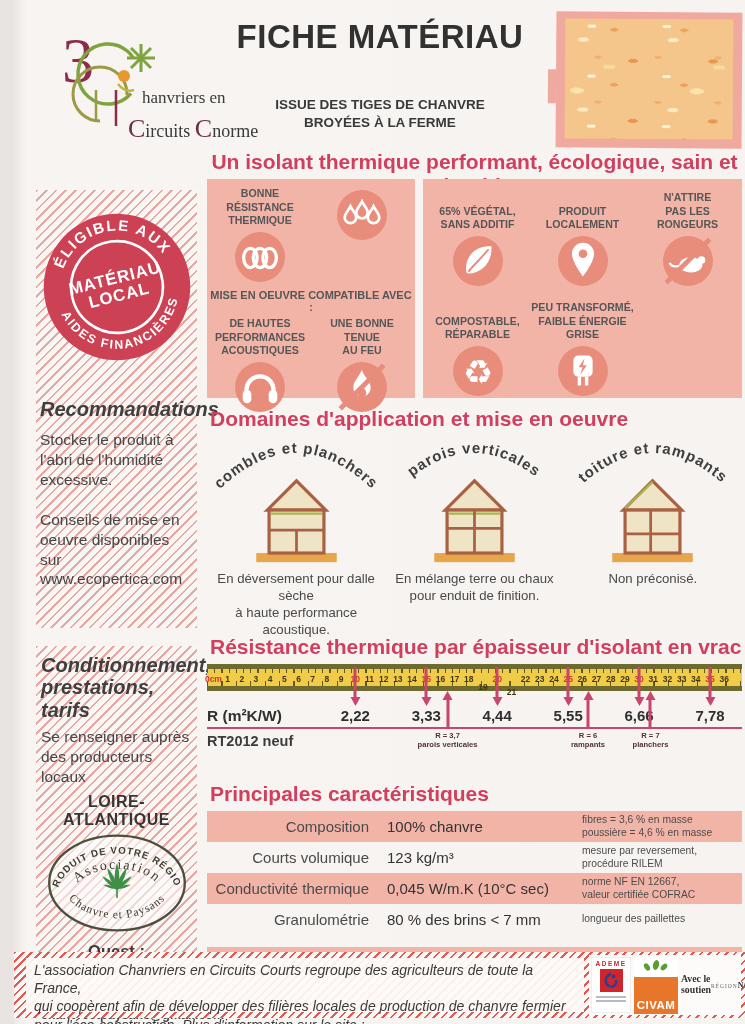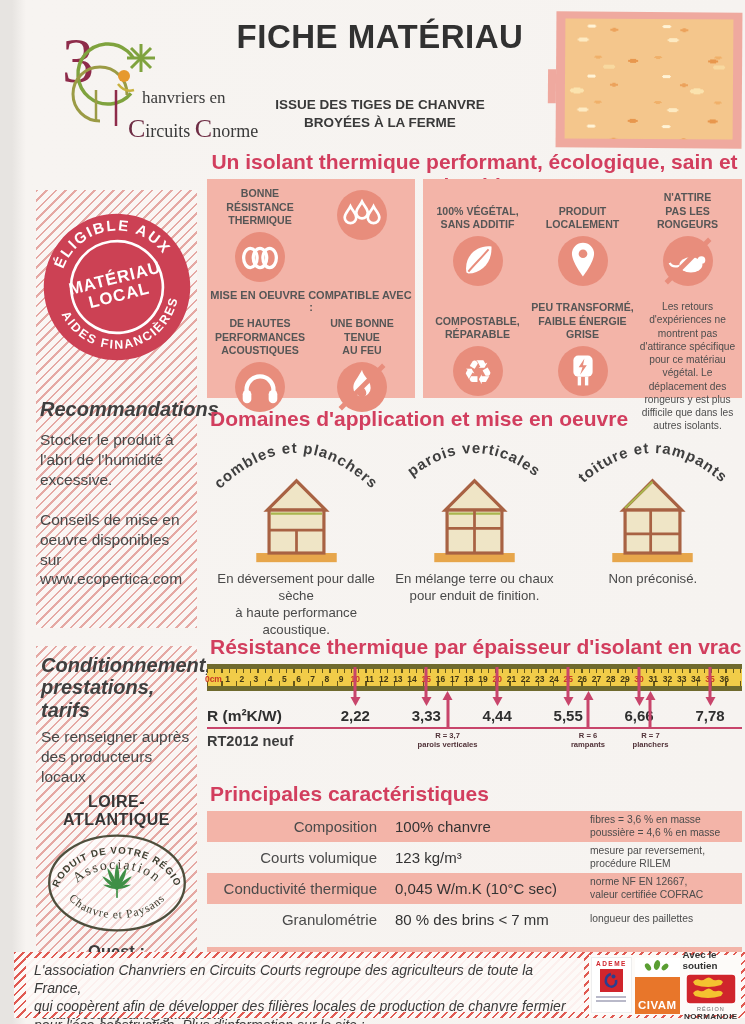--- a/index.html
+++ b/index.html
@@ -90,42 +90,42 @@
   .r-line { position:absolute; left:0; right:0; top:36px; height:1.6px; background:#c8456b; }
   .arr-up { position:absolute; width:3px; background:#c8456b; transform:translateX(-50%); top:9px; height:27px; }
   .arr-up::after { content:""; position:absolute; left:50%; bottom:100%; transform:translateX(-50%);
                    border:5.5px solid transparent; border-bottom:9px solid #c8456b; }
   .thr { position:absolute; top:40px; transform:translateX(-50%); font-size:7.6px; font-weight:700;
          color:#513238; text-align:center; white-space:pre-line; line-height:1.25; }
   .axis-label { position:absolute; left:0; top:16px; font-size:15.5px; font-weight:700; color:#2f2f2f; }
   .rt-label { position:absolute; left:0; top:42px; font-size:14.5px; font-weight:700; color:#3c3c3c; }
   
   .ctable { position:absolute; left:207px; top:811px; width:535px; }
-  .c-row { display:flex; align-items:center; min-height:31px; padding:2px 8px; }
+  .c-row { display:flex; align-items:center; min-height:31px; padding:2px 0; }
   .c-row.hl { background:#f3b4a8; }
   .c-label { width:180px; text-align:right; padding-right:18px; font-size:15px; color:#4a4a4a; }
   .c-value { width:195px; font-size:15px; color:#333; }
   .c-note { flex:1; font-size:10.3px; line-height:1.2; color:#4c4c4c; white-space:pre-line; padding-right:4px; }
   .c-foot { background:#f3b4a8; margin-top:5px; padding:4px 10px; font-size:12.8px; color:#3f3f3f; }
   
   .footer { position:absolute; left:14px; top:952px; width:731px; height:66px;
             background:repeating-linear-gradient(135deg, #e05a52 0 1.8px, #fdf8f6 1.8px 6px); }
   .footer-textbox { position:absolute; left:12px; top:6px; width:558px; height:54px;
                     background:rgba(253,250,248,.94); padding:3px 8px;
                     font-style:italic; font-size:14px; color:#3a3a3a; line-height:1.3; }
   .footer-logos { position:absolute; right:4px; top:3px; width:152px; height:60px; background:#fdfbf9;
                   display:flex; align-items:center; gap:3px; padding:2px; }
   .ademe { width:42px; height:56px; background:#fff; border:1px solid #eee; display:flex; flex-direction:column; align-items:center; padding-top:2px; }
   .ademe-name { color:#d0252c; font-size:6.5px; font-weight:700; letter-spacing:1.5px; }
   .ademe-sq { width:23px; height:23px; background:#d0252c; margin:2px 0; display:flex; align-items:center; justify-content:center; }
   .ademe-lines i { display:block; width:30px; height:2px; background:#b9b9c9; margin:2px 0; }
   .civam { width:46px; height:54px; background:#fff; }
   .civam-body { height:37px; background:#e8762a; color:#fff; font-weight:700; font-size:11.5px;
                 display:flex; align-items:flex-end; justify-content:center; padding-bottom:3px; letter-spacing:.5px; }
-  .soutien { width:58px; display:flex; flex-direction:column; align-items:center; }
+  .soutien { width:58px; display:flex; flex-direction:row; align-items:center;font-family:Liberation Serif, serif; }
   .soutien-label { font-size:9.8px; font-weight:700; color:#333; margin-bottom:2px; }
   .region-txt1 { font-size:5.5px; color:#666; letter-spacing:1px; margin-top:1px; }
   .region-txt2 { font-size:8px; font-weight:700; color:#333; letter-spacing:.5px; }
 </style>
 </head>
 <body>
 
 <div class="page">
 
   <svg class="logo-mark" width="180" height="125" viewBox="0 0 180 125">
@@ -210,21 +210,21 @@
             <rect x="-6" y="23.5" width="64" height="5" fill="#e88d7c" transform="rotate(-45 26 26)"></rect>
           </svg>
         </div>
       </div>
     </div>
   </div>
 
   <div class="panel panel-right">
     <div class="p-row top">
       <div class="b-item">
-        <div class="b-label">100% VÉGÉTAL,
+        <div class="b-label">65% VÉGÉTAL,
 SANS ADDITIF</div>
         <div class="circle">
           <svg width="52" height="52" viewBox="0 0 52 52">
             <path d="M14,38 C11,20 26,9 40,11 C41,27 30,39 16,39 z" fill="#fff"></path>
             <path d="M16,37 C22,30 30,22 37,14" stroke="#e88d7c" stroke-width="2" fill="none"></path>
           </svg>
         </div>
       </div>
       <div class="b-item">
         <div class="b-label">PRODUIT
@@ -267,21 +267,20 @@
 GRISE</div>
         <div class="circle">
           <svg width="52" height="52" viewBox="0 0 52 52">
             <rect x="16" y="10" width="20" height="22" rx="5" fill="#fff"></rect>
             <rect x="20.5" y="32" width="3.5" height="9" fill="#fff"></rect>
             <rect x="28" y="32" width="3.5" height="9" fill="#fff"></rect>
             <path d="M27.5,13 l-6,9 h4 l-2.5,8 7,-10 h-4 z" fill="#e88d7c"></path>
           </svg>
         </div>
       </div>
-      <div class="rodent-note">Les retours d'expériences ne montrent pas d'attirance spécifique pour ce matériau végétal. Le déplacement des rongeurs y est plus difficile que dans les autres isolants.</div>
     </div>
   </div>
 
   <div class="side-block1 stripes">
     <div class="stamp-wrap">
       <svg width="150" height="150" viewBox="0 0 170 170" xmlns="http://www.w3.org/2000/svg" xmlns:xlink="http://www.w3.org/1999/xlink">
         <circle cx="85" cy="85" r="83" fill="#cc4154"></circle>
         <circle cx="85" cy="85" r="52" fill="none" stroke="#fff" stroke-width="3"></circle>
         <path id="stampTop" d="M 21,85 A 64,64 0 0 1 149,85" fill="none"></path>
         <path id="stampBot" d="M 15,85 A 70,70 0 0 0 155,85" fill="none"></path>
@@ -404,23 +403,23 @@
         <span class="rnum" style="left: 25.0696%;">9</span>
         <span class="rnum red" style="left: 27.7217%;">10</span>
         <span class="rnum" style="left: 30.3739%;">11</span>
         <span class="rnum" style="left: 33.0261%;">12</span>
         <span class="rnum" style="left: 35.6783%;">13</span>
         <span class="rnum" style="left: 38.3304%;">14</span>
         <span class="rnum red" style="left: 40.9826%;">15</span>
         <span class="rnum" style="left: 43.6348%;">16</span>
         <span class="rnum" style="left: 46.287%;">17</span>
         <span class="rnum" style="left: 48.9391%;">18</span>
-        <span class="rnum" style="left: 51.5913%;">19</span>
+        <span class="rnum" style="left: 51.5913%; margin-top: 8px;">19</span>
         <span class="rnum red" style="left: 54.2435%;">20</span>
-        <span class="rnum" style="left: 56.8957%;">21</span>
+        <span class="rnum" style="left: 56.8957%; margin-top: 13px;">21</span>
         <span class="rnum" style="left: 59.5478%;">22</span>
         <span class="rnum" style="left: 62.2%;">23</span>
         <span class="rnum" style="left: 64.8522%;">24</span>
         <span class="rnum red" style="left: 67.5043%;">25</span>
         <span class="rnum" style="left: 70.1565%;">26</span>
         <span class="rnum" style="left: 72.8087%;">27</span>
         <span class="rnum" style="left: 75.4609%;">28</span>
         <span class="rnum" style="left: 78.113%;">29</span>
         <span class="rnum red" style="left: 80.7652%;">30</span>
         <span class="rnum" style="left: 83.4174%;">31</span>

